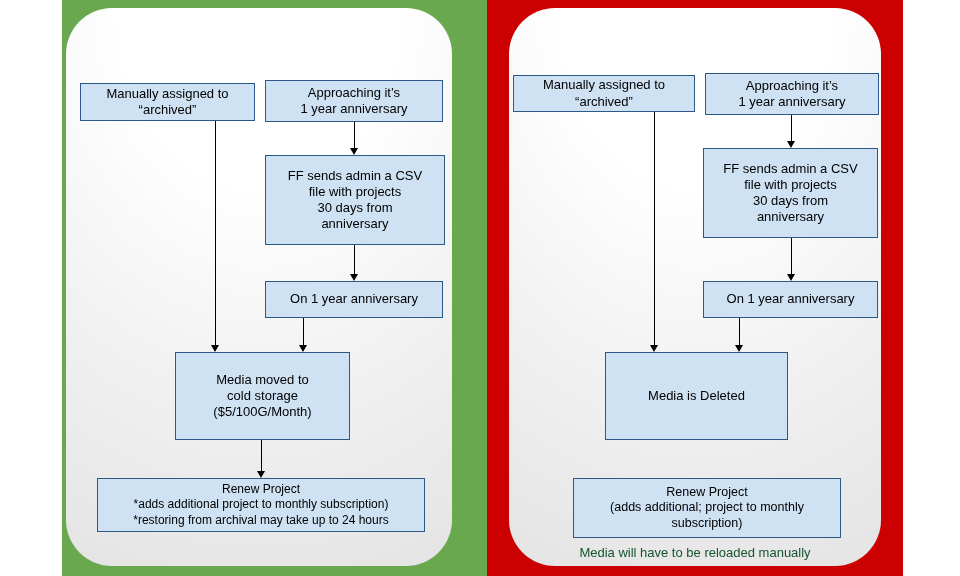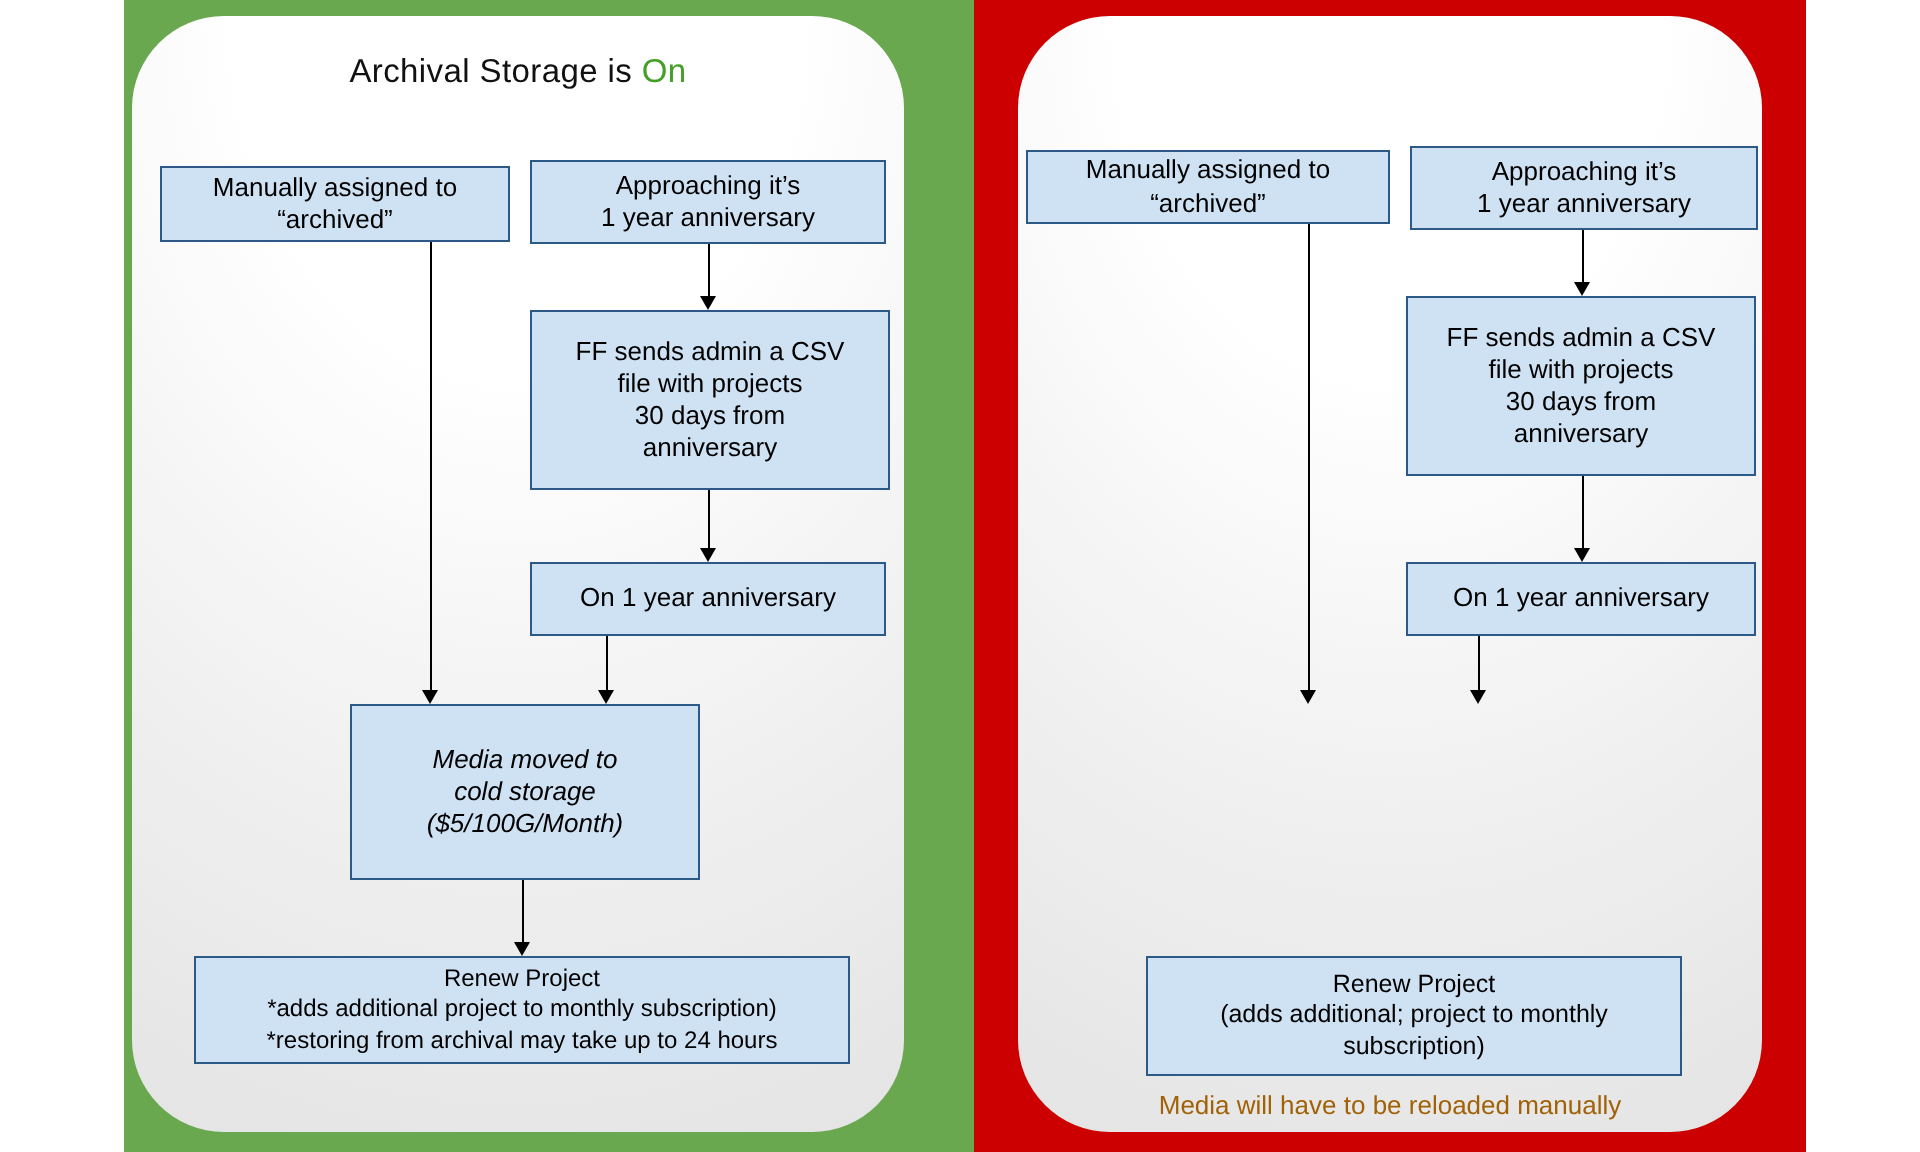--- a/index.html
+++ b/index.html
@@ -17,45 +17,44 @@
   .status-on{color:#43a024;}
   .status-off{color:#cc0000;}
   .fbox{position:absolute;background:#cfe2f3;border:1.5px solid #2d5986;box-sizing:border-box;
         display:flex;align-items:center;justify-content:center;text-align:center;
         font-size:13px;line-height:1.25;color:#000;white-space:pre-line;padding:2px 6px;}
   .fbox-small{font-size:12px;line-height:1.3;}
   .aline{position:absolute;width:0;border-left:1px solid #000;}
   .ahead{position:absolute;width:0;height:0;border-left:4px solid transparent;
          border-right:4px solid transparent;border-top:7px solid #000;}
   .footnote{position:absolute;left:509px;width:372px;top:545px;text-align:center;
-            font-size:13px;color:#a16207;}
+            font-size:13px;color:#14532d;}
 </style>
 </head>
 <body>
 
 <div class="canvas">
 
   <div class="strip strip-green"></div>
   <div class="strip strip-red"></div>
 
   <div class="panel panel-left"></div>
   <div class="panel panel-right"></div>
 
-  <div class="title title-left"><span>Archival Storage is </span><span class="status-on">On</span></div>
 
   <div class="fbox" style="left:80px;top:83px;width:175px;height:38px;">Manually assigned to
 “archived”</div>
   <div class="fbox" style="left:265px;top:80px;width:178px;height:42px;">Approaching it’s
 1 year anniversary</div>
   <div class="fbox" style="left:265px;top:155px;width:180px;height:90px;">FF sends admin a CSV
 file with projects
 30 days from
 anniversary</div>
   <div class="fbox" style="left:265px;top:281px;width:178px;height:37px;">On 1 year anniversary</div>
-  <div class="fbox" style="left:175px;top:352px;width:175px;height:88px;font-style:italic;">Media moved to
+  <div class="fbox" style="left:175px;top:352px;width:175px;height:88px;">Media moved to
 cold storage
 ($5/100G/Month)</div>
   <div class="fbox fbox-small" style="left:97px;top:478px;width:328px;height:54px;">Renew Project
 *adds additional project to monthly subscription)
 *restoring from archival may take up to 24 hours</div>
 
   <div class="aline" style="left:354px;top:122px;height:26px;"></div>
   <div class="ahead" style="left:350px;top:148px;"></div>
 
   <div class="aline" style="left:354px;top:245px;height:29px;"></div>
@@ -72,20 +71,21 @@
 
   <div class="fbox" style="left:513px;top:75px;width:182px;height:37px;">Manually assigned to
 “archived”</div>
   <div class="fbox" style="left:705px;top:73px;width:174px;height:42px;">Approaching it’s
 1 year anniversary</div>
   <div class="fbox" style="left:703px;top:148px;width:175px;height:90px;">FF sends admin a CSV
 file with projects
 30 days from
 anniversary</div>
   <div class="fbox" style="left:703px;top:281px;width:175px;height:37px;">On 1 year anniversary</div>
+  <div class="fbox" style="left:605px;top:352px;width:183px;height:88px;">Media is Deleted</div>
   <div class="fbox" style="left:573px;top:478px;width:268px;height:60px;font-size:12.5px;">Renew Project
 (adds additional; project to monthly subscription)</div>
 
   <div class="aline" style="left:791px;top:115px;height:26px;"></div>
   <div class="ahead" style="left:787px;top:141px;"></div>
 
   <div class="aline" style="left:791px;top:238px;height:36px;"></div>
   <div class="ahead" style="left:787px;top:274px;"></div>
 
   <div class="aline" style="left:654px;top:112px;height:233px;"></div>

